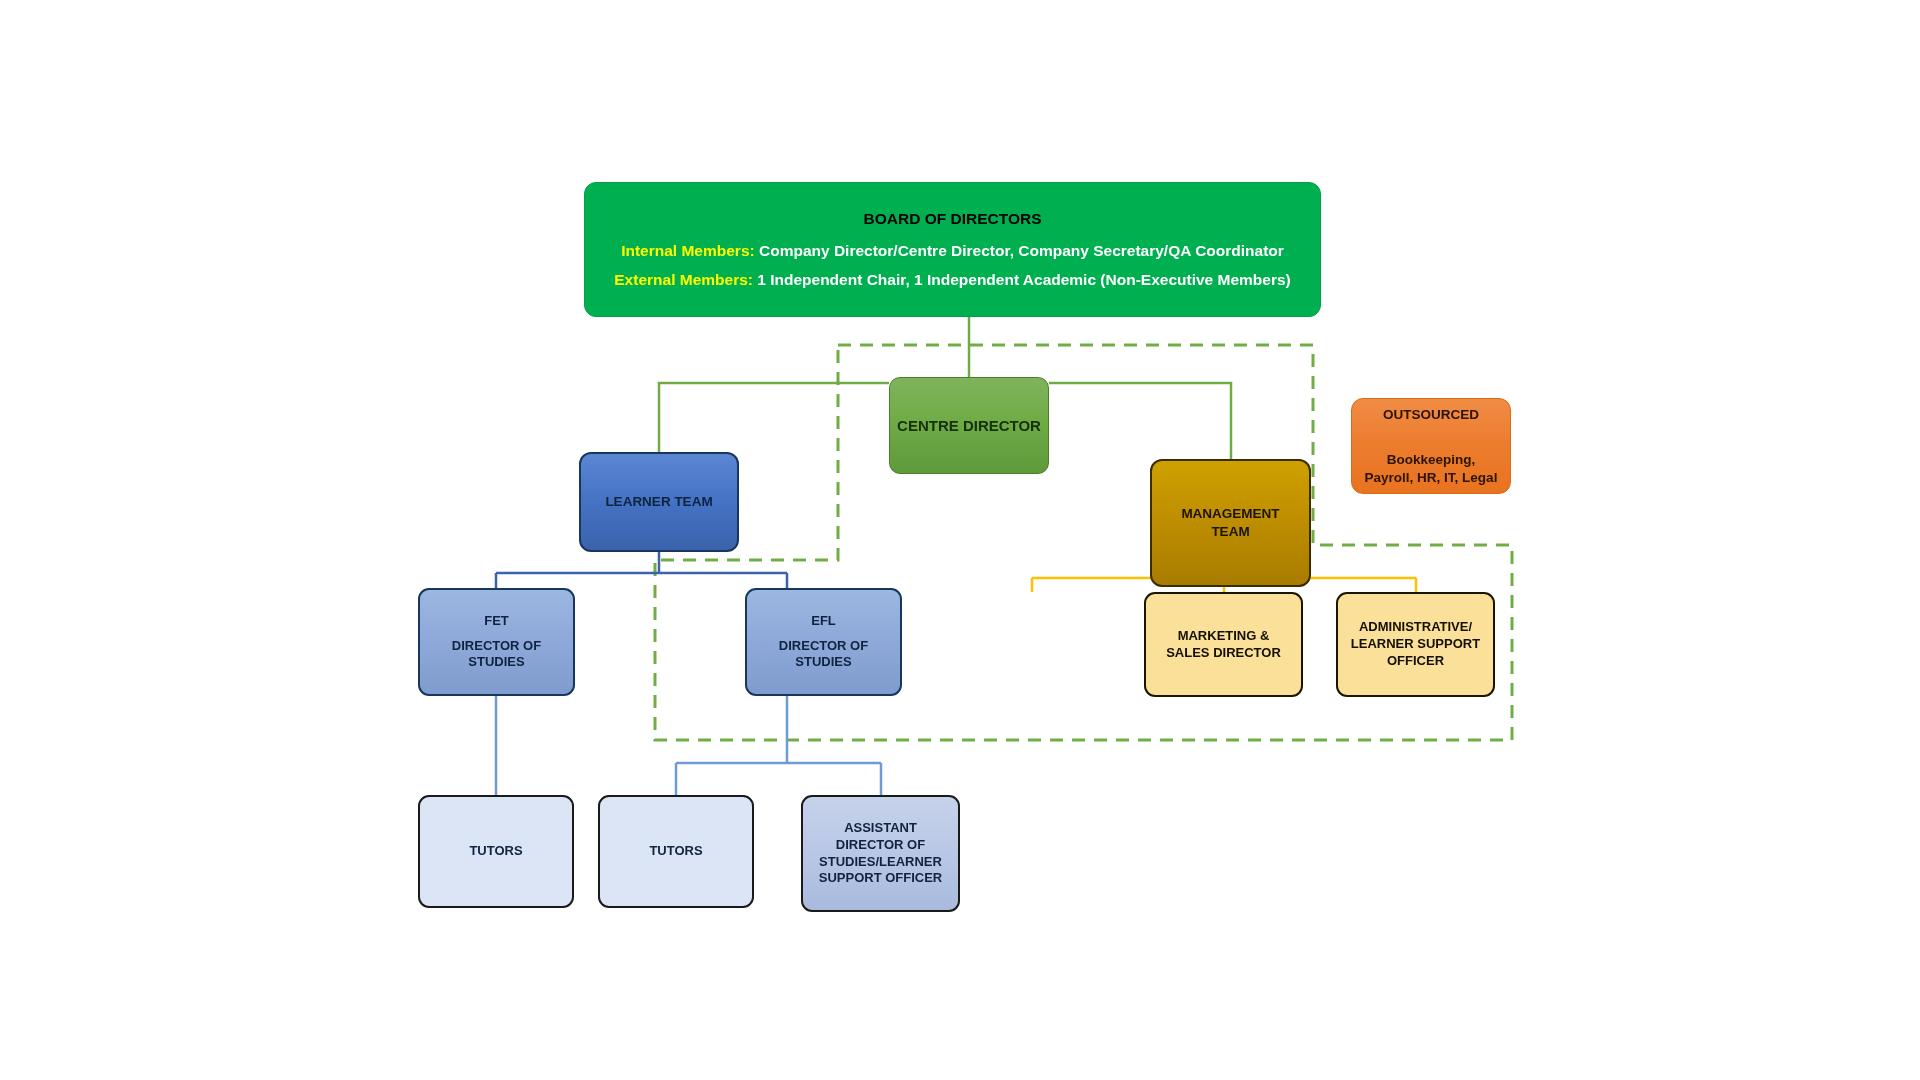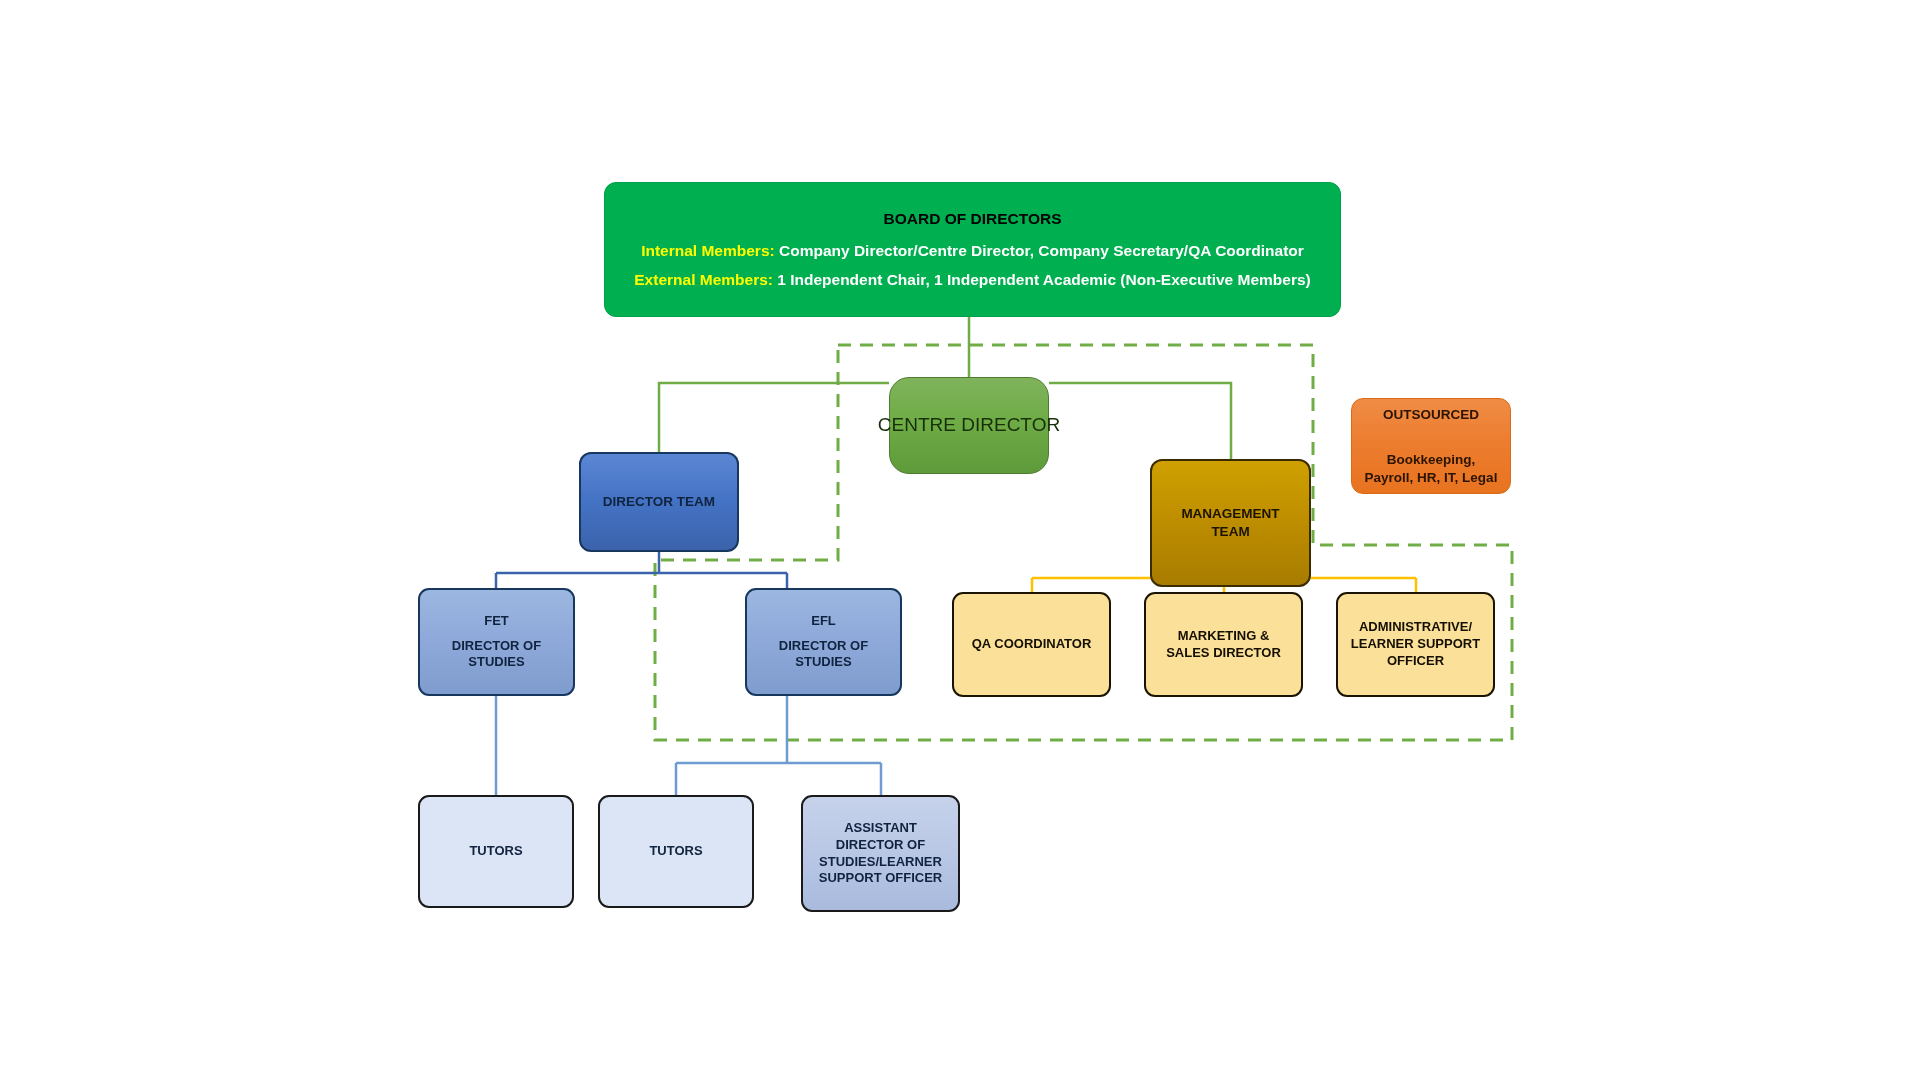--- a/index.html
+++ b/index.html
@@ -42,21 +42,21 @@
     z-index: 3;
   }
   .node .line {
     display: block;
     line-height: 1.30;
     white-space: nowrap;
   }
 
   
   .board {
-    left: 604px;
+    left: 584px;
     top: 182px;
     width: 737px;
     height: 135px;
     background: #00B050;
     border-radius: 12px;
     border: 1px solid #00A04A;
     color: #000000;
     padding: 0 10px;
   }
   .board .title {
@@ -73,26 +73,26 @@
   }
   .board .row:last-child { margin-bottom: 0; }
   .board .lbl { color: #FFFF00; }
 
   
   .centre-director {
     left: 889px;
     top: 377px;
     width: 160px;
     height: 97px;
-    border-radius: 20px;
+    border-radius: 11px;
     background: linear-gradient(180deg, #7FB35C 0%, #6FAC46 45%, #5E9A3A 100%);
     border: 1px solid #4E7C2E;
     color: #17300a;
-    font-size: 19px;
-    font-weight: normal;
+    font-size: 15px;
+    font-weight: bold;
   }
 
   
   .academic-team {
     left: 579px;
     top: 452px;
     width: 160px;
     height: 100px;
     border-radius: 12px;
     background: linear-gradient(180deg, #5B86D4 0%, #4472C4 50%, #3B63AC 100%);
@@ -234,21 +234,21 @@
     <span class="line title">BOARD OF DIRECTORS</span>
     <span class="line row"><span class="lbl">Internal Members:</span><span> Company Director/Centre Director, Company Secretary/QA Coordinator</span></span>
     <span class="line row"><span class="lbl">External Members:</span><span> 1 Independent Chair, 1 Independent Academic (Non-Executive Members)</span></span>
   </div>
 
   <div class="node centre-director">
     <span class="line">CENTRE DIRECTOR</span>
   </div>
 
   <div class="node academic-team">
-    <span class="line">DIRECTOR TEAM</span>
+    <span class="line">LEARNER TEAM</span>
   </div>
 
   <div class="node management-team">
     <span class="line">MANAGEMENT</span>
     <span class="line">TEAM</span>
   </div>
 
   <div class="node outsourced">
     <span class="line title">OUTSOURCED</span>
     <span class="line">Bookkeeping,</span>
@@ -260,23 +260,20 @@
     <span class="line">DIRECTOR OF</span>
     <span class="line">STUDIES</span>
   </div>
 
   <div class="node dos dos-efl">
     <span class="line title">EFL</span>
     <span class="line">DIRECTOR OF</span>
     <span class="line">STUDIES</span>
   </div>
 
-  <div class="node role role-qa">
-    <span class="line">QA COORDINATOR</span>
-  </div>
 
   <div class="node role role-mkt">
     <span class="line">MARKETING &amp;</span>
     <span class="line">SALES DIRECTOR</span>
   </div>
 
   <div class="node role role-adm">
     <span class="line">ADMINISTRATIVE/</span>
     <span class="line">LEARNER SUPPORT</span>
     <span class="line">OFFICER</span>

